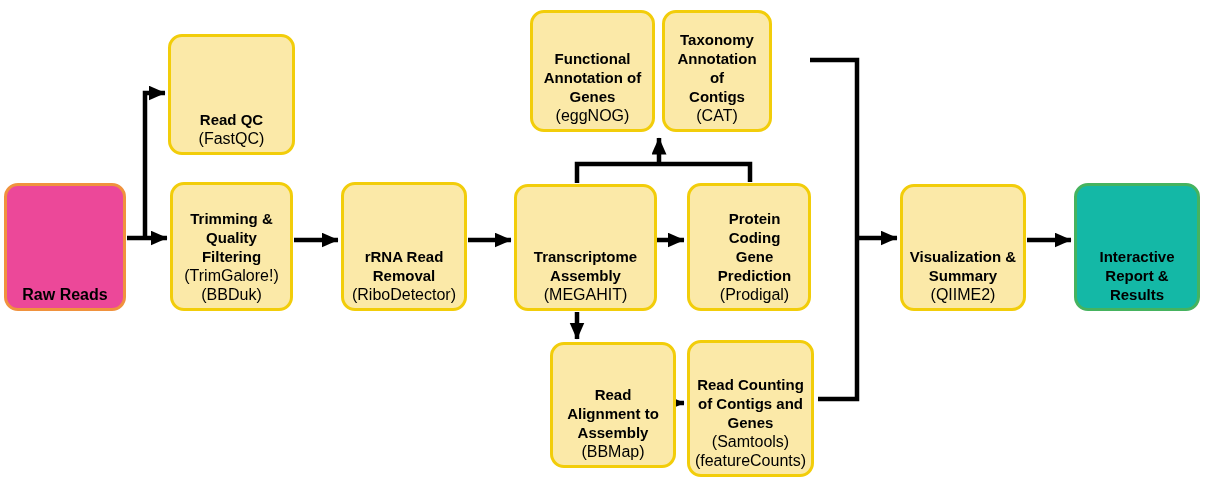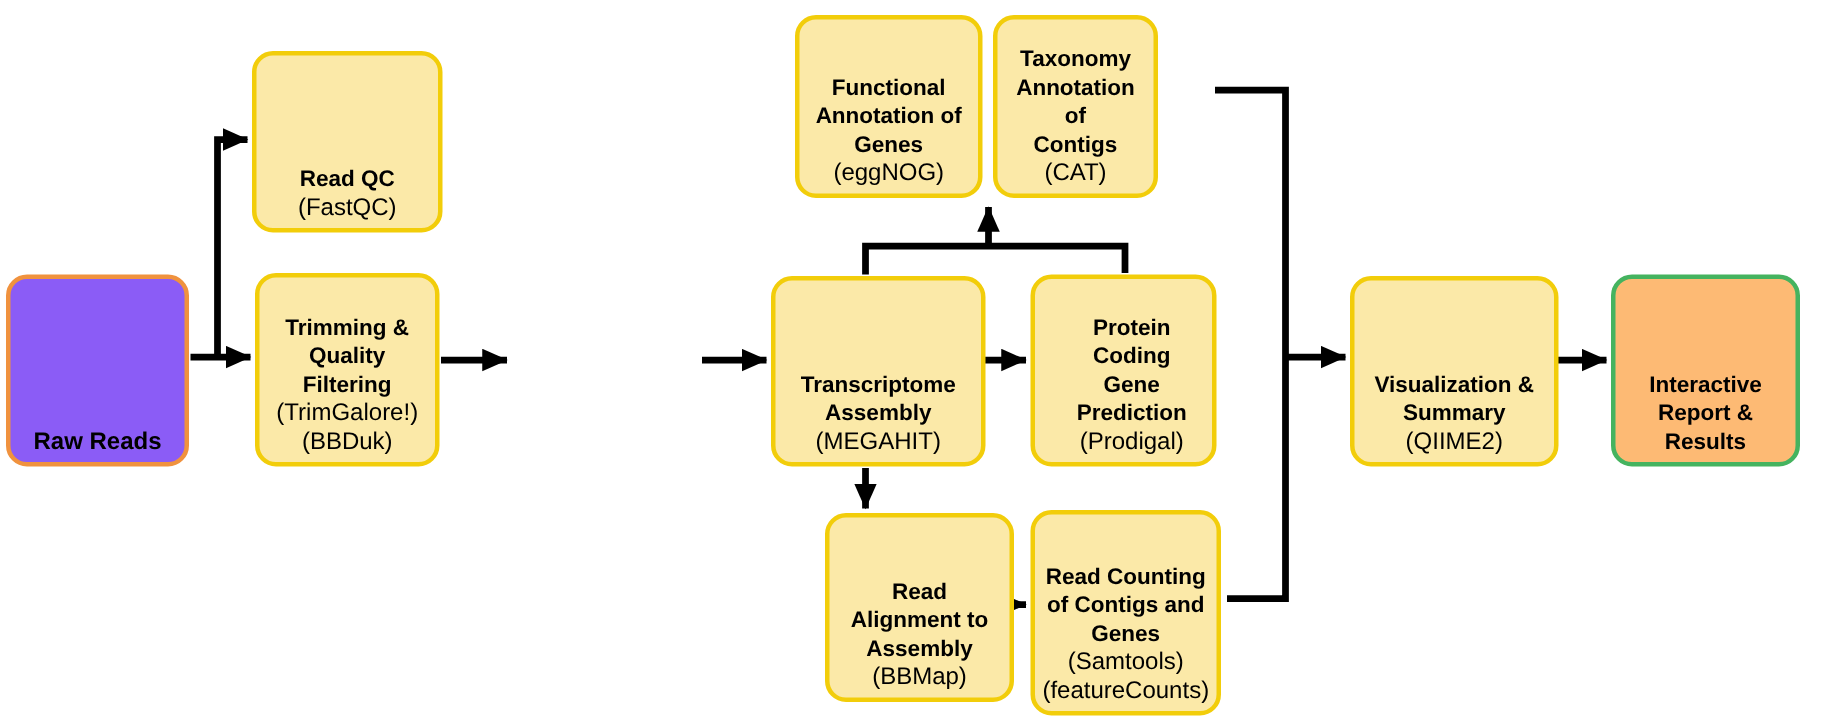--- a/index.html
+++ b/index.html
@@ -45,42 +45,42 @@
     font-weight: normal;
     font-size: 16px;
     line-height: 19px;
   }
   
   .node.process {
     background: #FBE9A8;
     border: 3.5px solid #F2CD0A;
   }
   .node.input {
-    background: #8b5cf6;
+    background: #ec4899;
     border: 3.5px solid #F0923E;
     font-size: 16px;
   }
   .node.input .title { font-size: 16px; }
   .node.output {
-    background: #fdba74;
+    background: #14b8a6;
     border: 3.5px solid #45B35F;
   }
 
   
   #n-raw-reads        { left: 4px;    top: 183px; width: 122px; height: 128px; }
   #n-read-qc          { left: 168px;  top: 14px;  width: 127px; height: 121px; margin-top: 20px; }
   #n-trimming         { left: 170px;  top: 182px; width: 123px; height: 129px; }
   #n-rrna             { left: 341px;  top: 182px; width: 126px; height: 129px; }
   #n-transcriptome    { left: 514px;  top: 184px; width: 143px; height: 127px; }
   #n-protein          { left: 687px;  top: 183px; width: 124px; height: 128px; padding-left: 16px; }
   #n-functional       { left: 530px;  top: 10px;  width: 125px; height: 122px; }
   #n-taxonomy         { left: 662px;  top: 10px;  width: 110px; height: 122px; }
   #n-read-alignment   { left: 514px;  top: 342px; width: 126px; height: 126px; margin-left: 36px; }
   #n-read-counting    { left: 687px;  top: 340px; width: 127px; height: 137px; }
-  #n-visualization    { left: 900px;  top: 184px; width: 139px; height: 127px; }
+  #n-visualization    { left: 900px;  top: 184px; width: 126px; height: 127px; }
   #n-interactive      { left: 1074px; top: 183px; width: 126px; height: 128px; }
 </style>
 </head>
 <body>
 
 <div id="canvas">
 
   <svg id="connectors" viewBox="0 0 1220 478" xmlns="http://www.w3.org/2000/svg">
     <defs>
       <marker id="ah" markerUnits="userSpaceOnUse" markerWidth="18" markerHeight="16" refX="16.5" refY="7.5" orient="auto">
@@ -125,20 +125,25 @@
   </div>
 
   <div class="node process" id="n-trimming">
     <div class="title">Trimming &amp;
 Quality
 Filtering</div>
     <div class="tool">(TrimGalore!)</div>
     <div class="tool">(BBDuk)</div>
   </div>
 
+  <div class="node process" id="n-rrna">
+    <div class="title">rRNA Read
+Removal</div>
+    <div class="tool">(RiboDetector)</div>
+  </div>
 
   <div class="node process" id="n-transcriptome">
     <div class="title">Transcriptome
 Assembly</div>
     <div class="tool">(MEGAHIT)</div>
   </div>
 
   <div class="node process" id="n-protein">
     <div class="title">Protein Coding
 Gene

